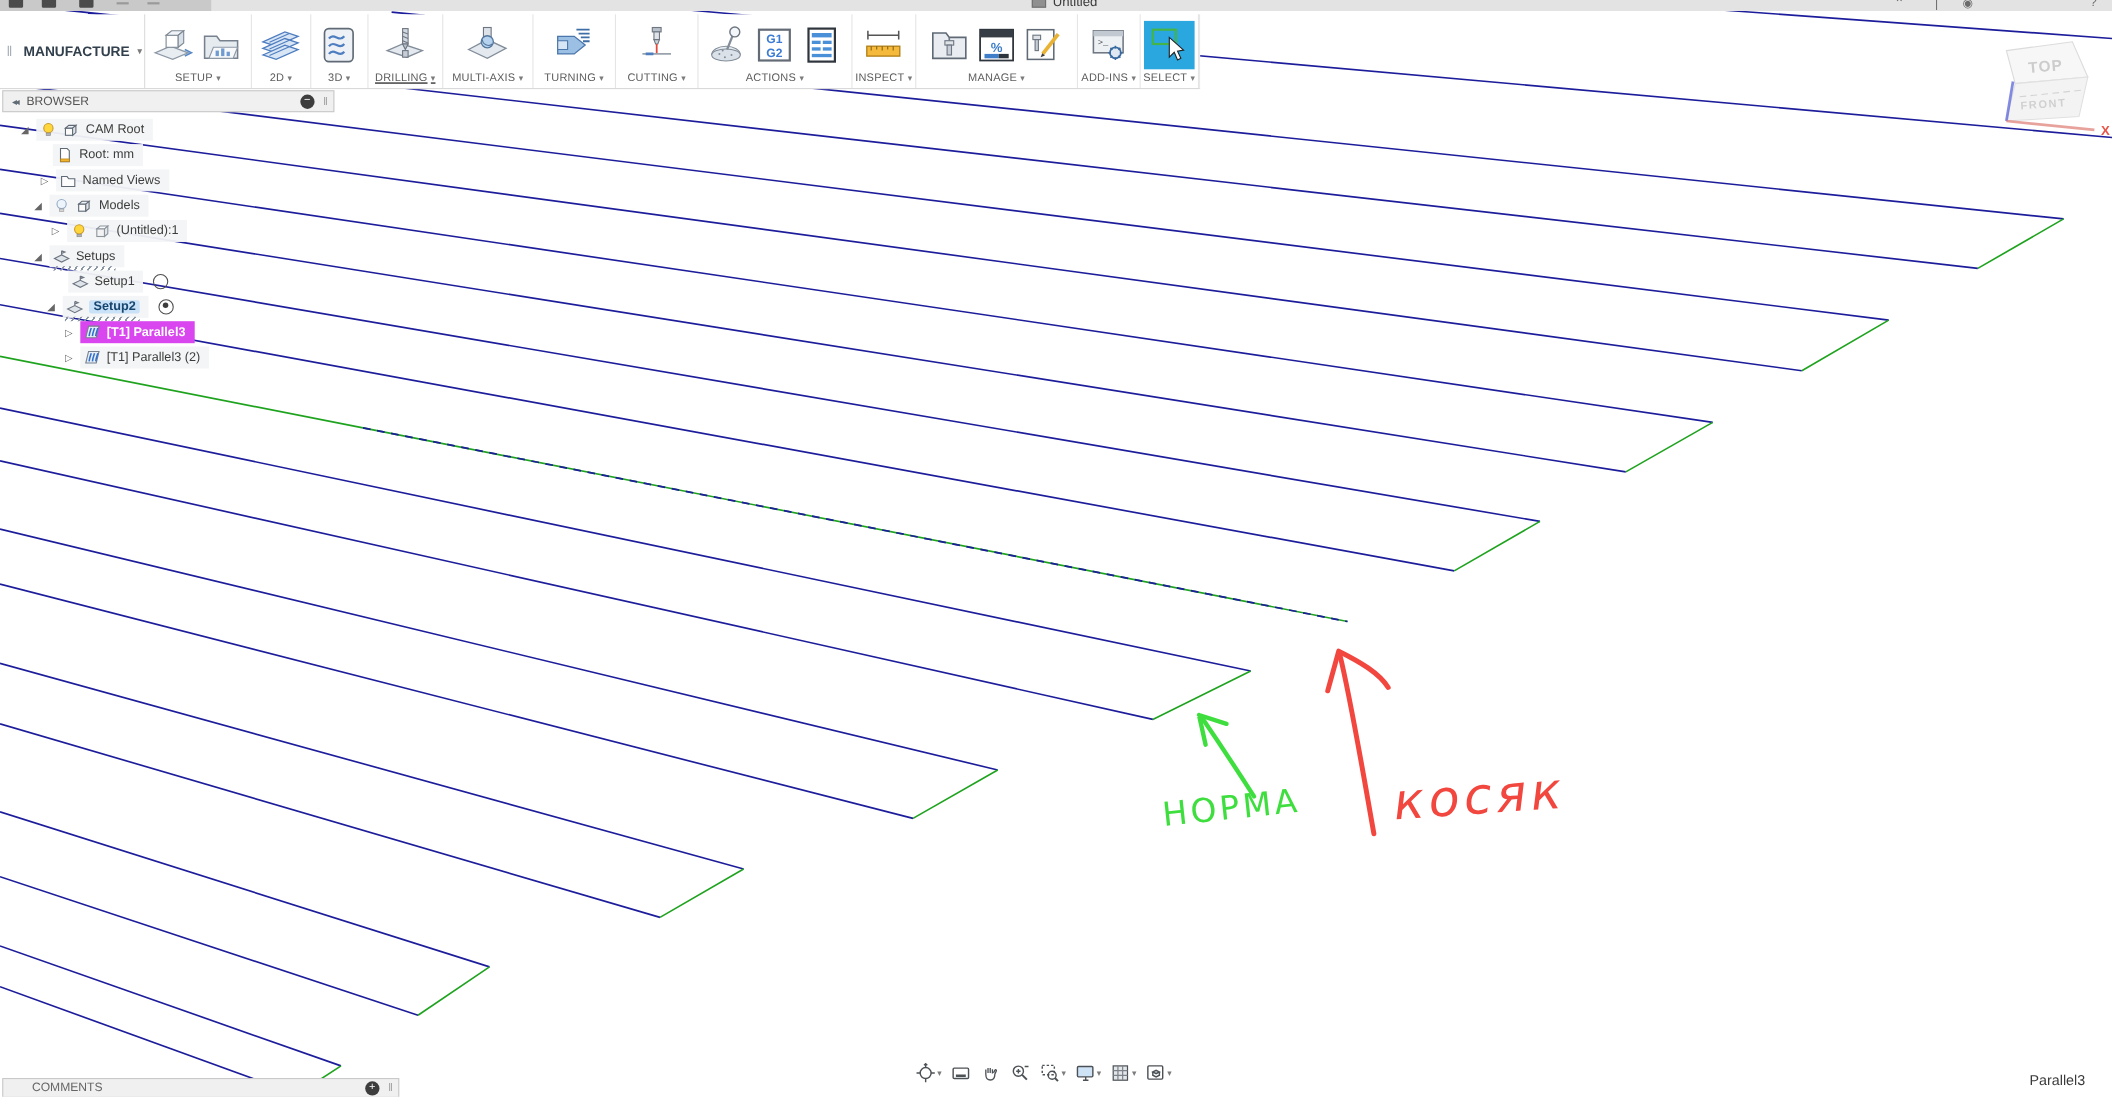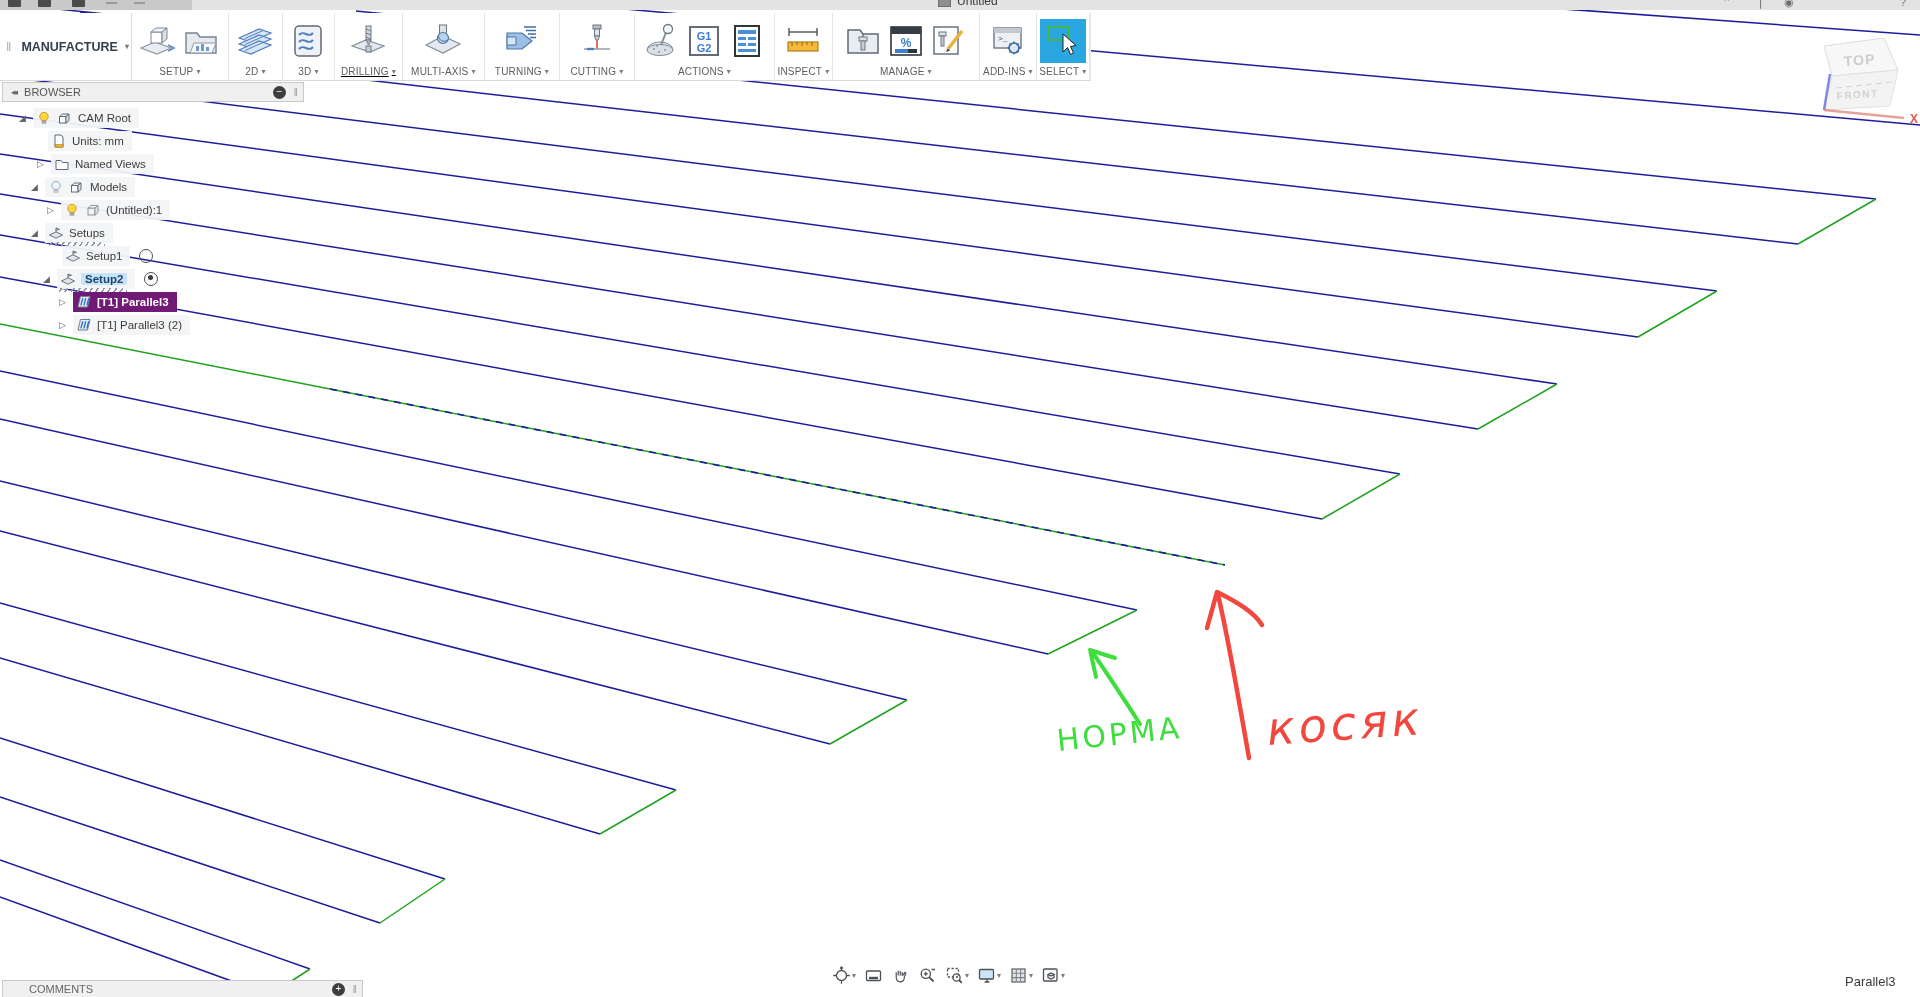--- a/index.html
+++ b/index.html
@@ -40,21 +40,21 @@
   .chev{color:#5f6a74;font-size:9px;letter-spacing:-2px;cursor:pointer;}
   .spacer{flex:1;}
   .circlebtn{width:13px;height:13px;border-radius:50%;background:#3d3d3d;color:#fff;font-size:10px;
              line-height:12px;text-align:center;cursor:pointer;flex:none;}
   .grip{color:#9a9a9a;font-size:10px;cursor:pointer;}
   .tree{margin-top:5px;display:flex;flex-direction:column;gap:2px;}
   .trow{height:21px;display:flex;align-items:center;gap:4px;font-size:11.5px;color:#3c3c3c;cursor:default;}
   .expander{width:13px;font-size:9px;color:#666;text-align:center;cursor:pointer;flex:none;}
   .rowpill{display:inline-flex;align-items:center;gap:5px;background:rgba(243,244,245,.95);
            padding:2px 8px 2px 3px;position:relative;}
-  .rowpill.sel{background:#701a75;}
+  .rowpill.sel{background:#d946ef;}
   .rowpill.sel .tlabel{color:#fff;font-weight:bold;}
   .rowpill.hatch::after{content:"";position:absolute;left:2px;right:8px;bottom:-3px;height:4px;
       background:repeating-linear-gradient(-55deg,#8a96a3 0 1.5px,transparent 1.5px 5px);}
   .tlabel.emph{background:#c9e2f8;color:#16456e;font-weight:bold;padding:0 4px;border-radius:2px;}
   .radio{width:12px;height:12px;border:1.5px solid #4f4f4f;border-radius:50%;margin-left:5px;
          position:relative;cursor:pointer;flex:none;}
   .radio.on::after{content:"";position:absolute;left:2.5px;top:2.5px;width:5px;height:5px;
          border-radius:50%;background:#3d3d3d;}
   .ticon{display:flex;}
   .ticon svg{display:block;}
@@ -435,21 +435,21 @@
         </span>
       </div>
       <div class="trow" style="padding-left: 46px;">
         <span class="rowpill">
           <span class="ticon">
             <svg width="16" height="16" viewBox="0 0 16 16">
               <path d="M4 2 h6 l2 2 v10 H4 z" fill="#fff" stroke="#5f6a76"></path>
               <rect x="4" y="11.5" width="8" height="2.5" fill="#f3b32a" stroke="#b07f17" stroke-width=".6"></rect>
             </svg>
           </span>
-          <span class="tlabel">Units: mm</span>
+          <span class="tlabel">Root: mm</span>
         </span>
       </div>
       <div class="trow" style="padding-left: 32px;">
         <span class="expander">▷</span>
         <span class="rowpill">
           <span class="ticon">
             <svg width="16" height="16" viewBox="0 0 16 16">
               <path d="M2 4.5 h5 l1.5 2 H14 v7 H2 z" fill="#fdfdfd" stroke="#5f6a76"></path>
             </svg>
           </span>

